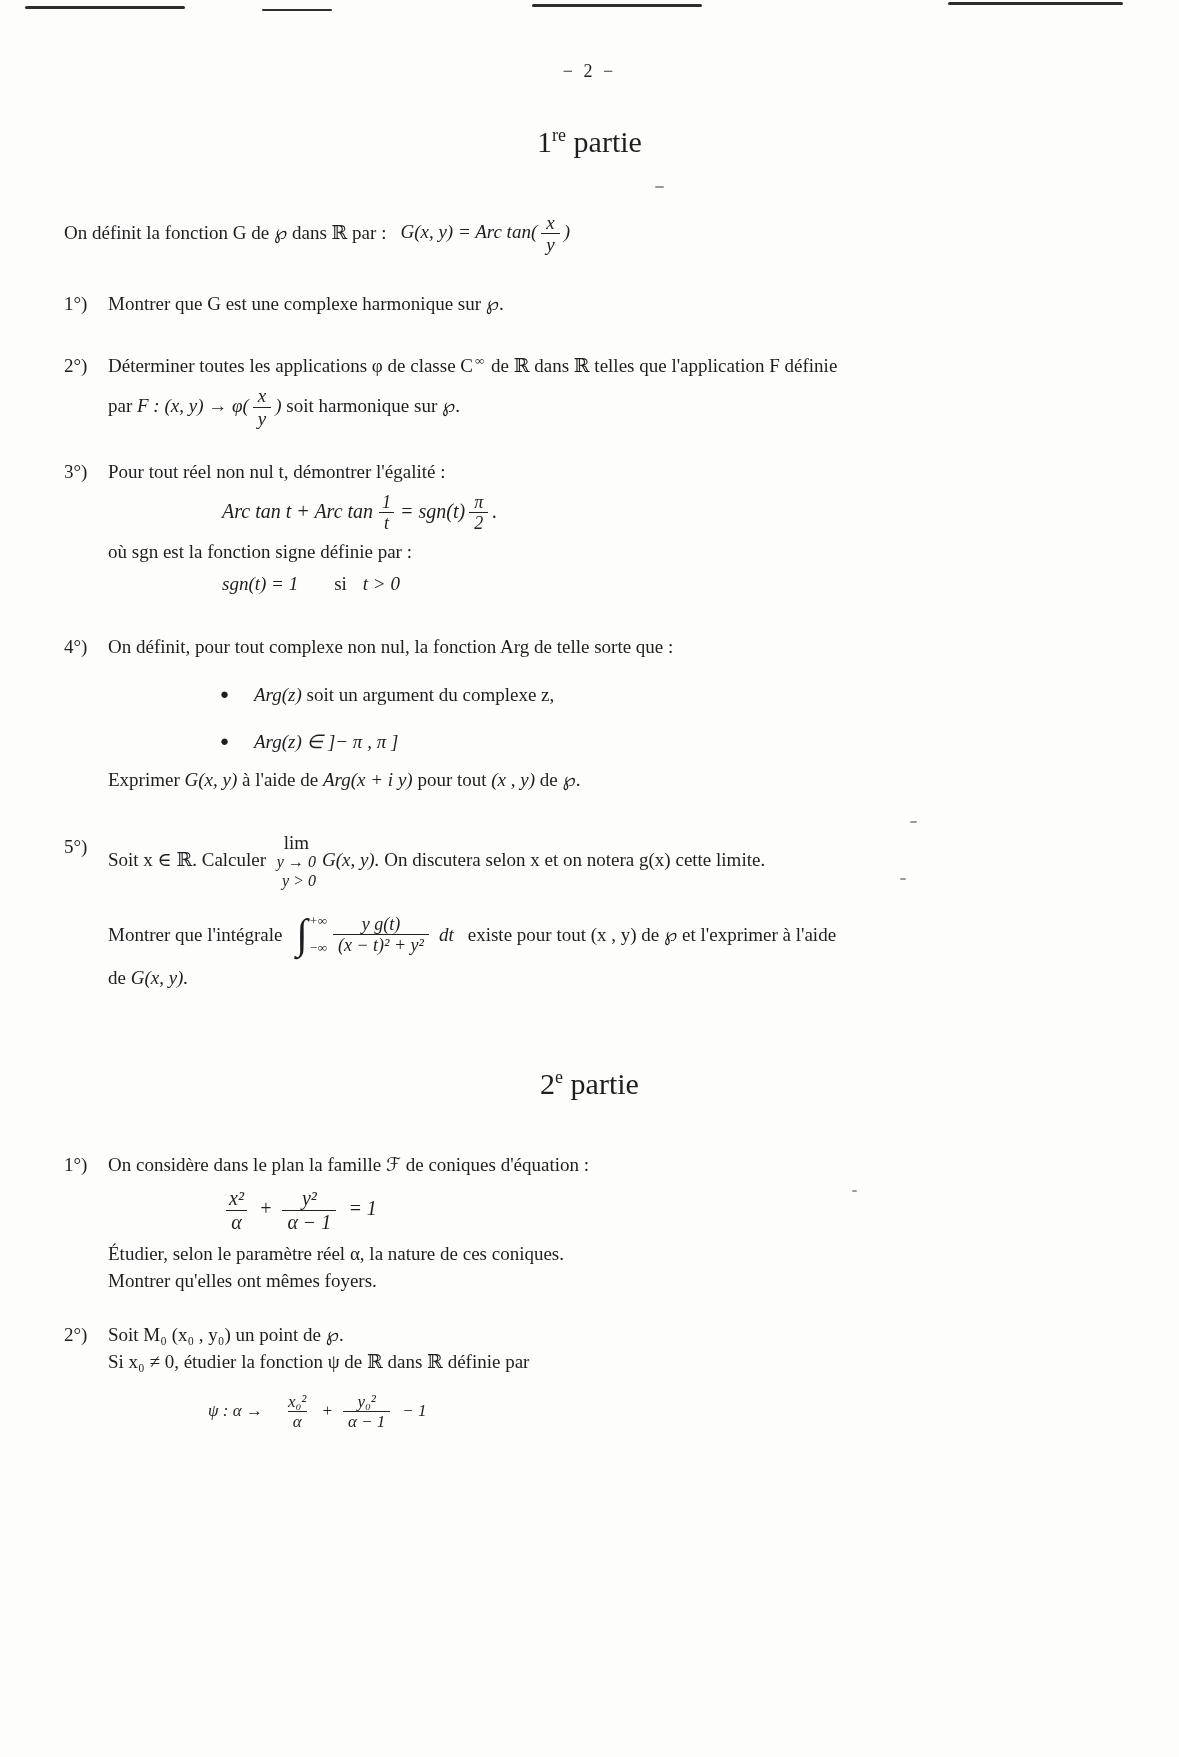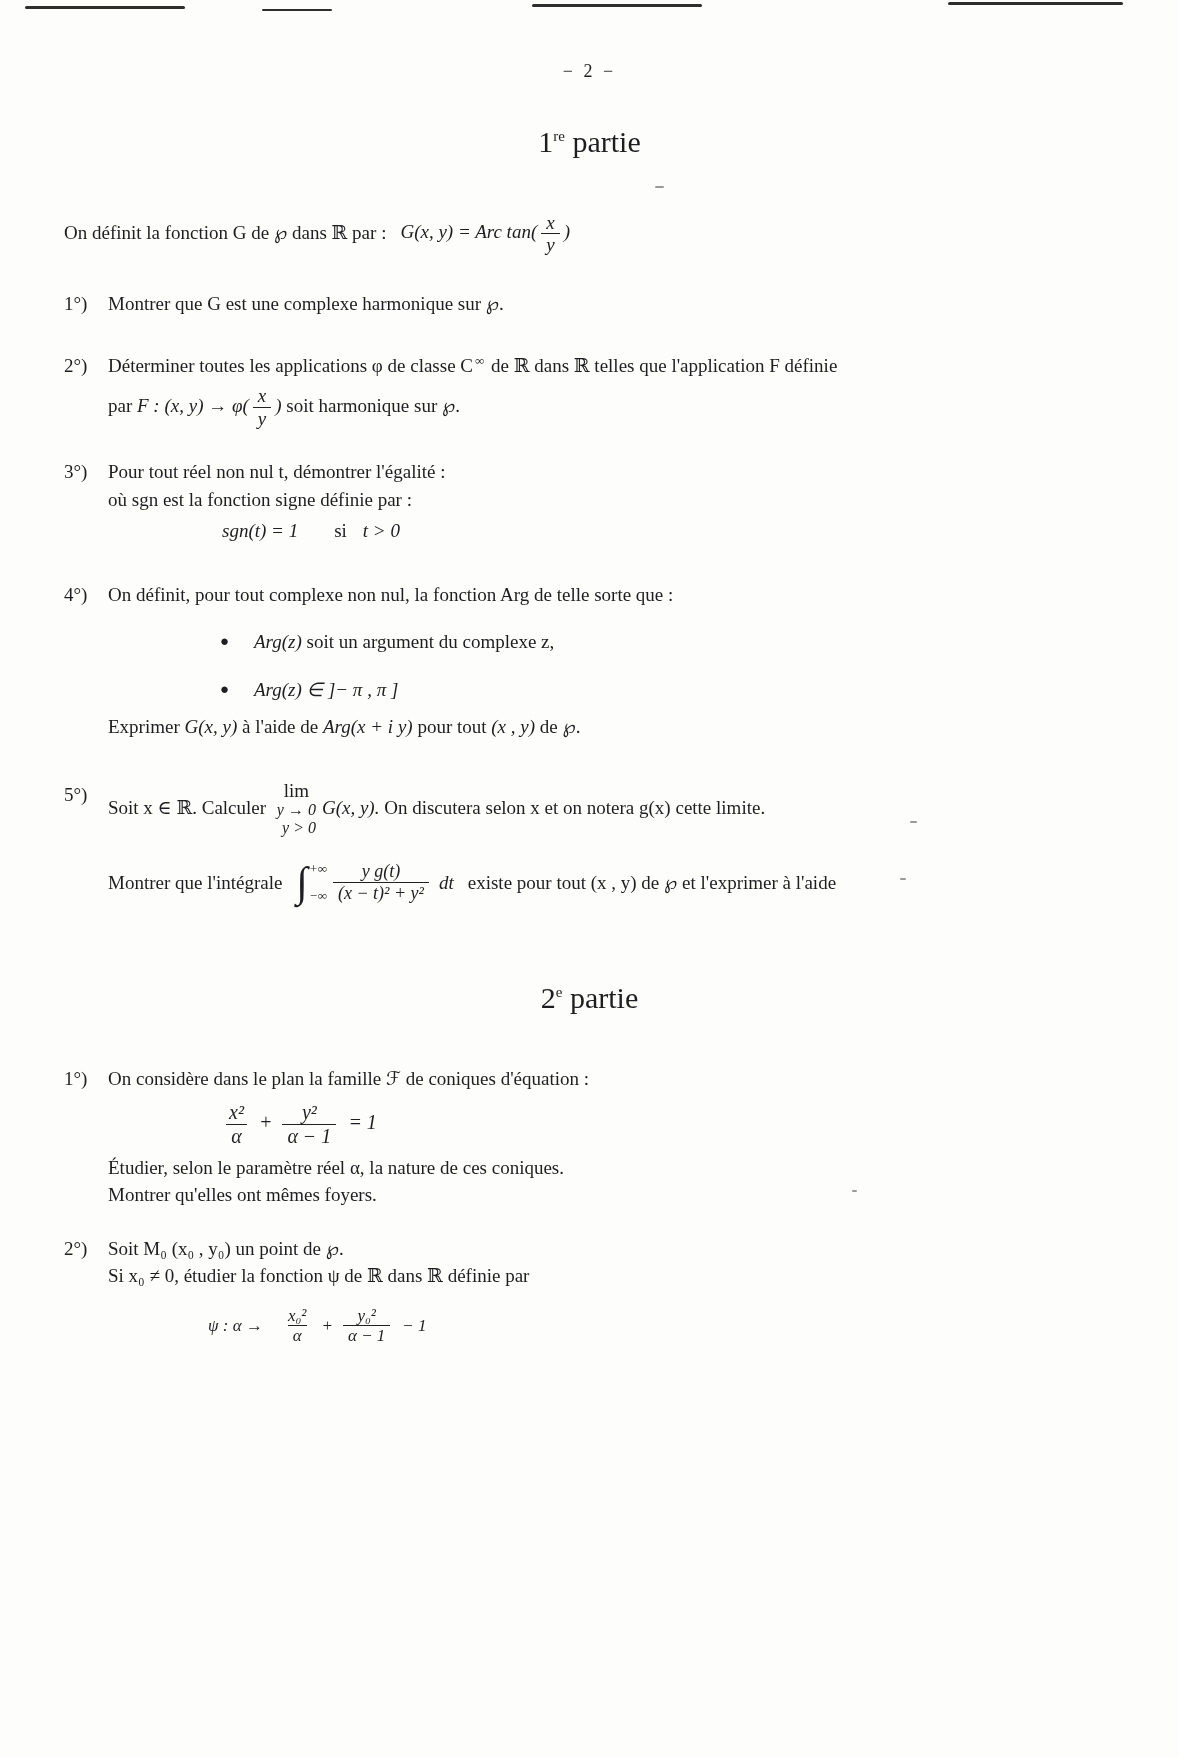--- a/index.html
+++ b/index.html
@@ -22,21 +22,21 @@
   .s1 { left:655px; top:186px; width:9px; }
   .s2 { left:910px; top:821px; width:7px; }
   .s3 { left:900px; top:878px; width:6px; }
   .s4 { left:852px; top:1190px; width:5px; }
 
   .pageno { text-align:center; padding-top:58px; font-size:18px; letter-spacing:3px; }
 
   .part-title { text-align:center; font-size:30px; font-weight:400; }
   .t1 { margin-top:36px; }
   .t2 { margin-top:70px; }
-  .part-title sup { font-size:15px; vertical-align:super; line-height:0; }
+  .part-title sup { font-size:18px; vertical-align:super; line-height:0; }
 
   .mi { font-style:italic; }
   .nowrap { white-space:nowrap; }
 
   .block { margin-left:64px; margin-right:56px; }
   .intro { margin-top:48px; }
   .intro .formula { margin-left:14px; }
 
   .q { display:flex; margin-left:64px; margin-right:56px; }
   .qlabel { flex:0 0 44px; }
@@ -129,20 +129,27 @@
             <span class="num">x</span>
             <span class="den">y</span>
           </span><span class="mi">)</span><span> soit harmonique sur ℘.</span></div>
     </div>
   </div>
 
   <div class="q q3">
     <span class="qlabel">3°)</span>
     <div class="qbody">
       <div>Pour tout réel non nul t, démontrer l'égalité :</div>
+      <div class="eq-center mi nowrap"><span>Arc tan t + Arc tan</span><span class="frac small">
+            <span class="num">1</span>
+            <span class="den">t</span>
+          </span><span>= sgn(t)</span><span class="frac small">
+            <span class="num">π</span>
+            <span class="den">2</span>
+          </span><span>.</span></div>
       <div>où sgn est la fonction signe définie par :</div>
       <div class="cases">
         <div class="case-row nowrap"><span class="mi">sgn(t) = 1</span><span class="word">si</span><span class="cond mi">t &gt; 0</span></div>
       </div>
     </div>
   </div>
 
   <div class="q q4">
     <span class="qlabel">4°)</span>
     <div class="qbody">
@@ -172,20 +179,21 @@
               <span>−∞</span>
             </span>
           </span>
         <span class="frac int-frac mi">
             <span class="num">y g(t)</span>
             <span class="den">(x − t)² + y²</span>
           </span>
         <span class="dt mi">dt</span>
         <span>existe pour tout (x , y) de ℘ et l'exprimer à l'aide</span>
       </div>
+      <div class="lastline nowrap"><span>de </span><span class="mi">G(x, y).</span></div>
     </div>
   </div>
 
   <h1 class="part-title t2"><span>2</span><sup>e</sup><span> partie</span></h1>
 
   <div class="q p2q1">
     <span class="qlabel">1°)</span>
     <div class="qbody">
       <div>On considère dans le plan la famille ℱ de coniques d'équation :</div>
       <div class="eq-conic mi nowrap"><span class="frac">

